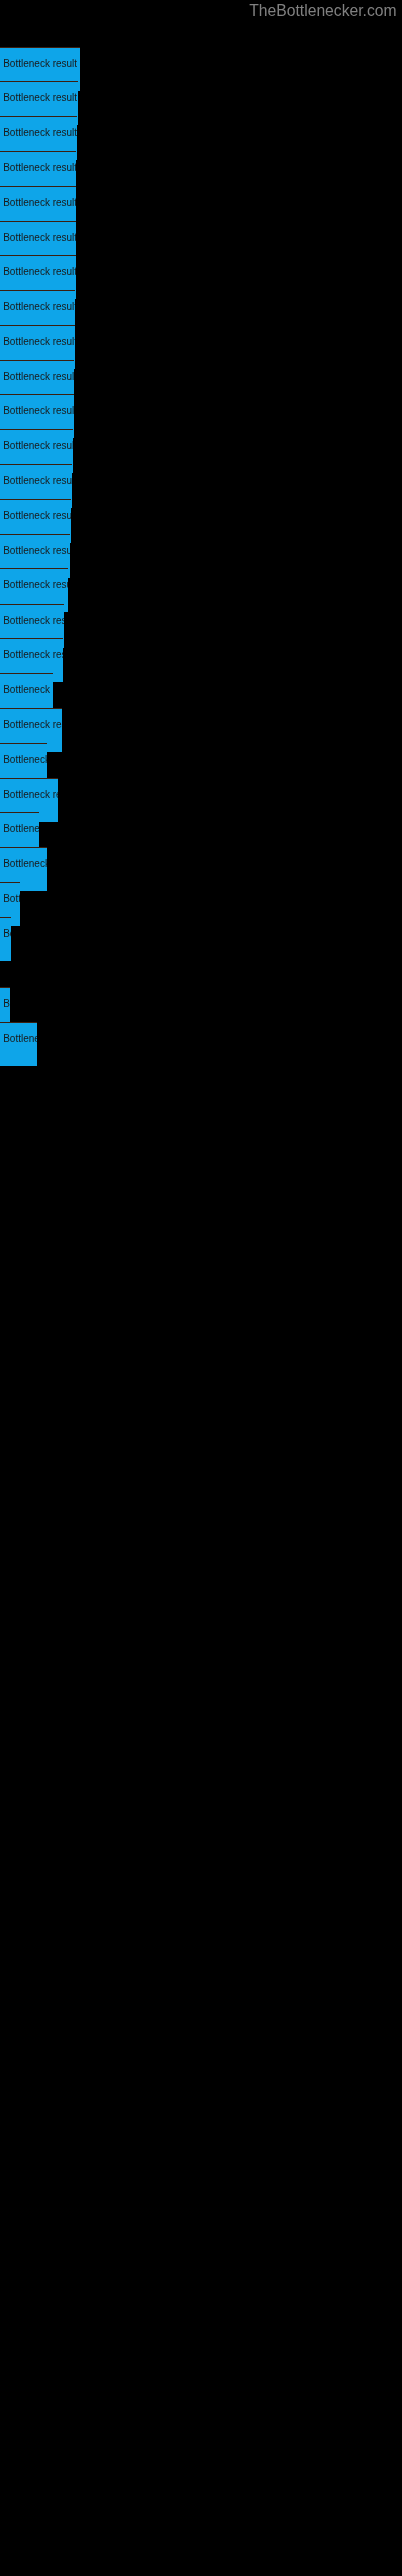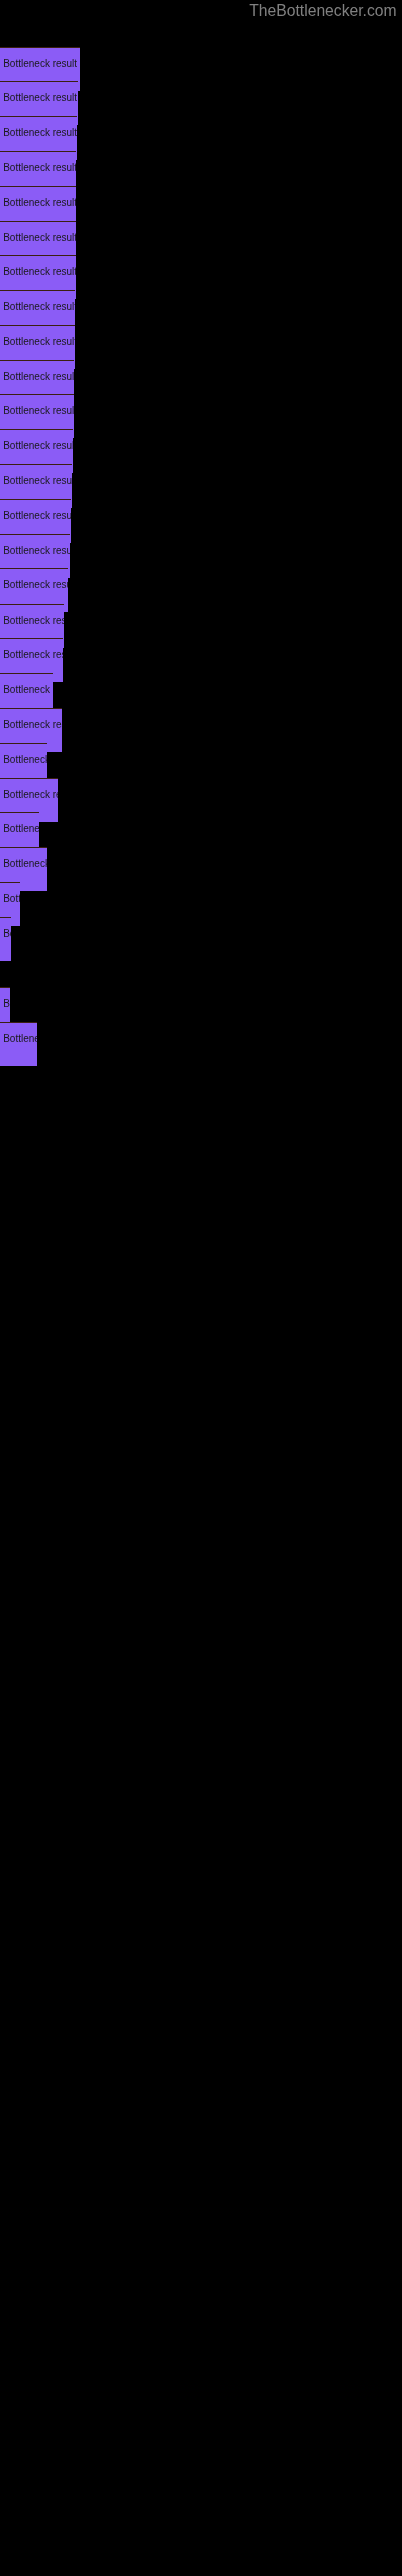--- a/index.html
+++ b/index.html
@@ -46,21 +46,21 @@
     position: absolute;
     left: 0;
     height: 32px;
   }
   .bar {
     position: absolute;
     left: 0;
     top: 0;
     height: 44px;
     box-sizing: border-box;
-    background: #8b5cf6;
+    background: #0ea5e9;
     border-top: 1.6px solid #3b1f10;
     overflow: hidden;
   }
   .bar-label {
     position: absolute;
     left: 3.2px;
     top: 0;
     height: 31px;
     line-height: 31px;
     font-family: "Liberation Sans", sans-serif;

